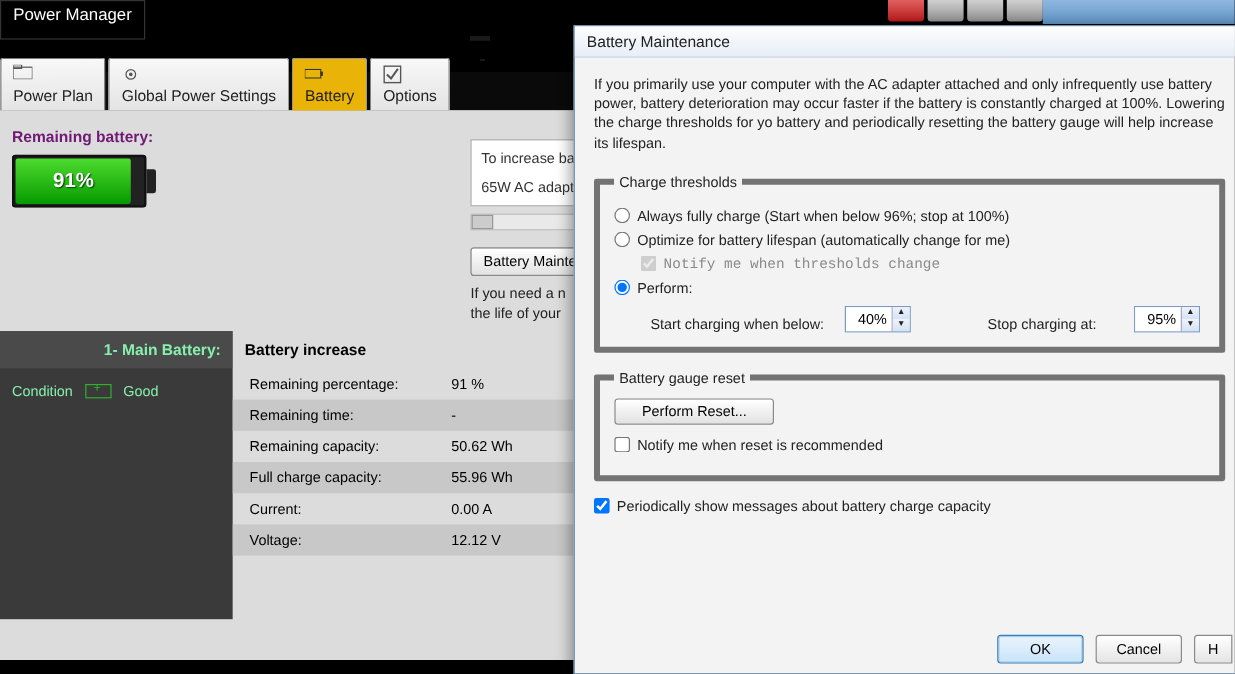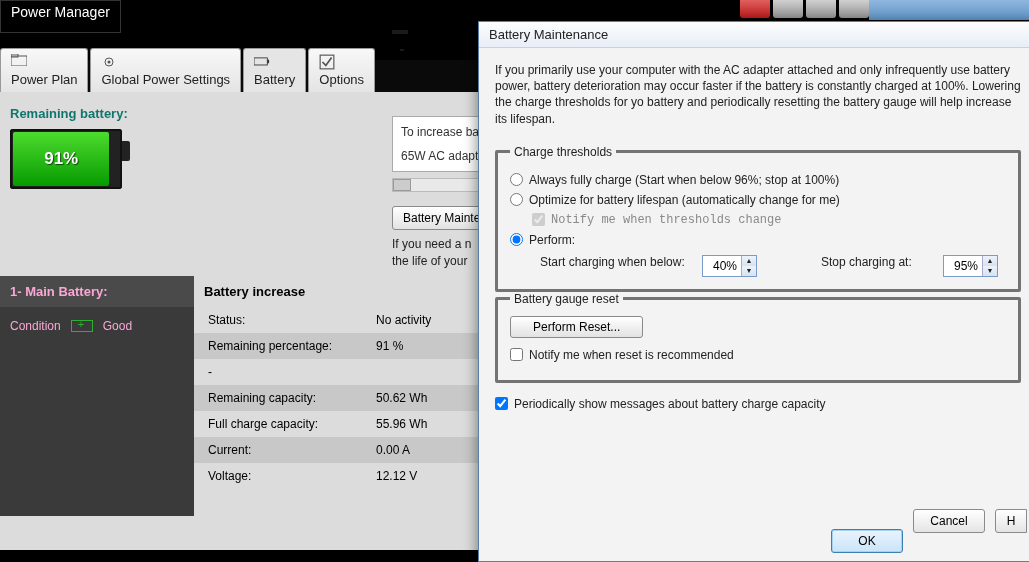--- a/index.html
+++ b/index.html
@@ -11,43 +11,43 @@
   linear-gradient(0deg, transparent 48%, #1a1a1a 48%, #1a1a1a 52%, transparent 52%) 400px 20px / 4px 60px no-repeat,
   #000; }
 
 
 .app-title { position: absolute; left: 0; top: 0; background: #000; border: 1px solid #333; color: #fff; font-size: 14px; padding: 3px 10px 12px; }
 .pm-panel { position: absolute; left: 0; top: 60px; width: 480px; height: 490px; background: #f0f0f0; }
 
 
 .tabs { display: flex; height: 32px; background: #0a0a0a; align-items: flex-end; }
 .tab { display: flex; gap: 6px; padding: 5px 10px; font-size: 13px; color: #222; background: linear-gradient(#f8f8f8,#e4e4e4); border: 1px solid #999; border-bottom: none; margin-right: 2px; border-radius: 3px 3px 0 0; cursor: pointer; flex-direction: column; }
-.tab.active { background: #e5e5e5; font-weight: normal; }
+.tab.active { background: #eab308; font-weight: normal; }
 .tab .t-icon { width: 16px; height: 12px; display: inline-block; }
 
 
 .tab-body { background: #dcdcdc; padding: 10px; height: calc(100% - 32px); }
-.remaining-label { font-size: 13px; font-weight: bold; color: #0f766e; margin: 4px 0 8px 0; }
+.remaining-label { font-size: 13px; font-weight: bold; color: #701a75; margin: 4px 0 8px 0; }
 
 .battery-widget { display: flex; align-items: center; }
-.battery-shell { width: 112px; height: 60px; background: #222; border-radius: 3px; position: relative; box-shadow: inset 0 0 0 2px #111; }
+.battery-shell { width: 112px; height: 44px; background: #222; border-radius: 3px; position: relative; box-shadow: inset 0 0 0 2px #111; }
 .battery-tip { position: absolute; right: -8px; top: 12px; width: 8px; height: 20px; background: #222; border-radius: 0 2px 2px 0; }
 .battery-fill { position: absolute; left: 3px; top: 3px; bottom: 3px; background: linear-gradient(#4ddb2e,#069b00); border-radius: 2px; display: flex; align-items: center; justify-content: center; }
 .battery-pct { color: #fff; font-weight: bold; font-size: 17px; text-shadow: 1px 1px 1px rgba(0,0,0,.6); }
 
 .tip-box { position: absolute; left: 392px; top: 116px; width: 300px; background: #fff; border: 1px solid #aaa; padding: 6px 8px; font-size: 12px; color: #333; line-height: 1.5; }
 .scroll-stub { position: absolute; left: 392px; top: 178px; width: 300px; height: 14px; background: #e9e9e9; border: 1px solid #bbb; }
 .scroll-thumb { width: 18px; height: 100%; background: #ccc; border: 1px solid #999; }
 
 .maint-btn { position: absolute; left: 392px; top: 206px; padding: 4px 10px; font-size: 12px; background: linear-gradient(#fff,#e2e2e2); border: 1px solid #8a8a8a; border-radius: 3px; cursor: pointer; }
 .need-text { position: absolute; left: 392px; top: 236px; width: 240px; font-size: 12px; color: #222; line-height: 1.4; }
 
 
 .lower { position: absolute; left: 0; top: 276px; width: 480px; height: 240px; display: flex; }
-.side { width: 194px; background: #3a3a3a; color: #f9a8d4; }
+.side { width: 194px; background: #3a3a3a; color: #86efac; text-align: right; }
 .side-hdr { background: #4a4a4a; padding: 8px 10px; font-size: 13px; font-weight: bold; }
 .cond-row { padding: 12px 10px; font-size: 12px; display: flex; align-items: center; gap: 10px; }
 .cond-icon { width: 22px; height: 12px; border: 1px solid #2fae2f; position: relative; }
 .cond-icon::after { content: "+"; color: #2fae2f; font-size: 11px; position: absolute; left: 6px; top: -3px; }
 .details { flex: 1; background: #dcdcdc; }
 .details-hdr { font-weight: bold; font-size: 13px; padding: 8px 10px; }
 .drow { display: flex; font-size: 12px; padding: 6px 14px; }
 .drow:nth-child(even) { background: #c8c8c8; }
 .drow .k { flex: 1; }
 .drow .v { width: 90px; }
@@ -56,38 +56,38 @@
 .dialog { position: absolute; left: 478px; top: 21px; width: 560px; height: 541px; background: #f3f3f3; border: 1px solid #5b7fa6; box-shadow: -2px 2px 12px rgba(0,0,0,.4); }
 .dlg-title { background: linear-gradient(#fdfdfd,#e7eef7); border-bottom: 1px solid #c8d2de; padding: 5px 10px; font-size: 13px; color: #222; }
 .dlg-body { padding: 14px 16px 10px; font-size: 12px; color: #222; }
 .intro { line-height: 1.35; margin-bottom: 18px; }
 
 .frow { display: flex; align-items: center; gap: 18px; margin-bottom: 10px; }
 .lbl { width: 60px; }
 .combo { width: 120px; height: 22px; border: 1px solid #7a7a7a; background: linear-gradient(#fff,#e6e6e6); font-size: 12px; padding: 1px 4px; position: relative; }
 .combo::after { content: ""; position: absolute; right: 4px; top: 8px; border: 4px solid transparent; border-top-color: #333; }
 
-fieldset { border: 3px solid #737373; border-radius: 2px; padding: 10px 12px 12px; margin-bottom: 0; }
+fieldset { border: 5px solid #737373; border-radius: 2px; padding: 10px 12px 12px; margin-bottom: 14px; }
 legend { font-size: 12px; padding: 0 4px; color: #222; }
 .radio-row, .chk-row { display: flex; align-items: center; gap: 6px; margin: 4px 0 6px; font-size: 12px; }
 .radio-row.indent, .chk-row.indent { margin-left: 22px; }
 input[type=radio], input[type=checkbox] { width: 13px; height: 13px; }
 .disabled-text { color: #8a8a8a; font-family: Liberation Mono, monospace; }
 
-.custom-row { display: flex; align-items: flex-start; gap: 12px; margin: 8px 0 0 30px; }
+.custom-row { display: flex; align-items: flex-end; gap: 12px; margin: 8px 0 0 30px; }
 .spin { display: inline-flex; align-items: stretch; border: 1px solid #7a9ac7; height: 22px; }
 .spin input { width: 38px; border: none; text-align: right; padding: 0 4px; font-size: 12px; }
 .spin .arrows { width: 15px; display: flex; flex-direction: column; border-left: 1px solid #aac; }
 .spin .arrows span { flex: 1; background: linear-gradient(#eef3fb,#d6e2f2); font-size: 7px; display: flex; align-items: center; justify-content: center; cursor: pointer; }
 
 .reset-btn { padding: 3px 22px; font-size: 12px; background: linear-gradient(#fff,#e2e2e2); border: 1px solid #8a8a8a; border-radius: 3px; cursor: pointer; }
 
 .dlg-footer { position: absolute; bottom: 8px; right: 10px; display: flex; gap: 10px; }
 .btn { width: 72px; height: 24px; font-size: 12px; background: linear-gradient(#fff,#e4e4e4); border: 1px solid #8a8a8a; border-radius: 3px; cursor: pointer; }
-.btn.primary { border: 1px solid #3c7fb1; box-shadow: 0 0 0 1px #a7d1f0 inset; background: linear-gradient(#eaf4fd,#c9e4f9); margin-top: 20px; }
+.btn.primary { border: 1px solid #3c7fb1; box-shadow: 0 0 0 1px #a7d1f0 inset; background: linear-gradient(#eaf4fd,#c9e4f9); }
 .btn.half { width: 32px; border-radius: 3px 0 0 3px; }
 
 
 .win-controls { position: absolute; top: 0; right: 160px; display: flex; }
 .wc { width: 30px; height: 18px; margin-left: 3px; border-radius: 0 0 3px 3px; }
 .wc.red { background: linear-gradient(#e06060,#b91a1a); }
 .wc.gray { background: linear-gradient(#d0d0d0,#909090); }
 .ribbon { position: absolute; top: 0; right: 0; width: 160px; height: 20px; background: linear-gradient(#8fb7e0,#5f93c5); }
 </style>
 </head>
@@ -175,28 +175,25 @@
     <div class="cond-row">
       <span>Condition</span>
       <span class="cond-icon"></span>
       <span>Good</span>
     </div>
   </div>
   <div class="details">
     <div class="details-hdr">Battery increase</div>
     <div id="details-rows">
         <div class="drow">
-          <div class="k">Status:</div>
-          <div class="v">No activity</div>
-        </div>
-        <div class="drow">
           <div class="k">Remaining percentage:</div>
           <div class="v">91 %</div>
         </div>
         <div class="drow">
+          <div class="k">Remaining time:</div>
           <div class="v">-</div>
         </div>
         <div class="drow">
           <div class="k">Remaining capacity:</div>
           <div class="v">50.62 Wh</div>
         </div>
         <div class="drow">
           <div class="k">Full charge capacity:</div>
           <div class="v">55.96 Wh</div>
         </div>

